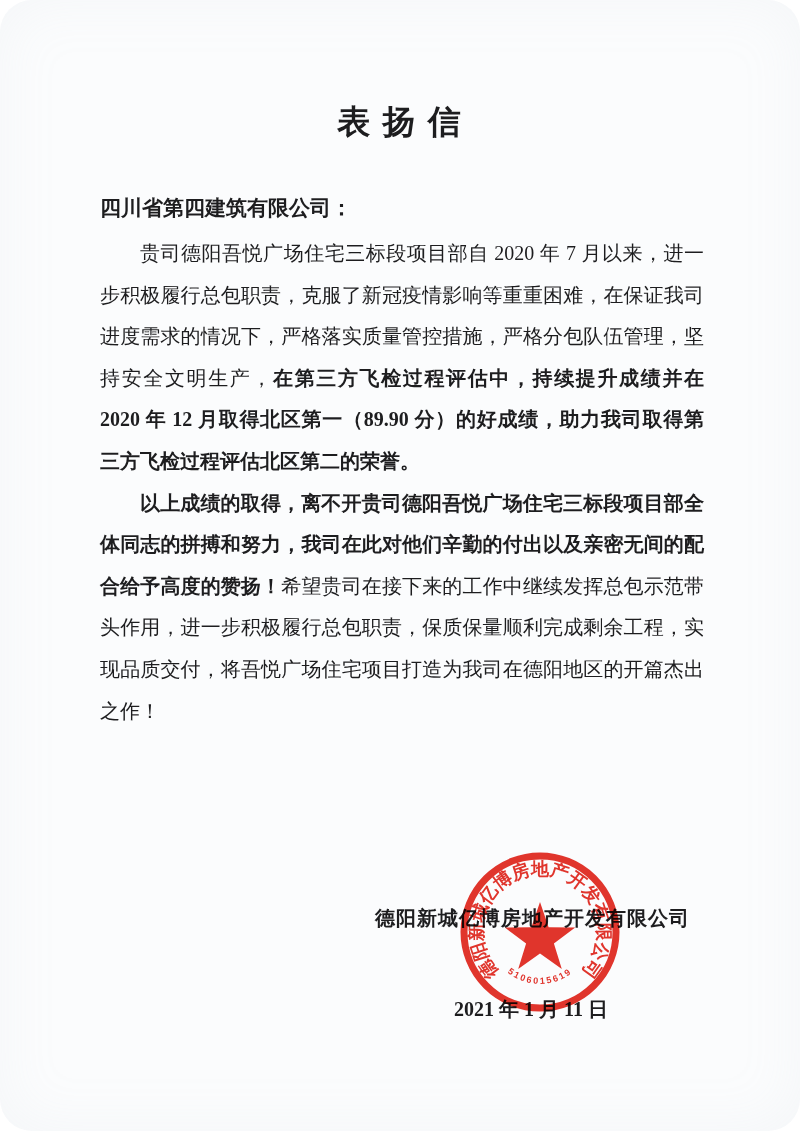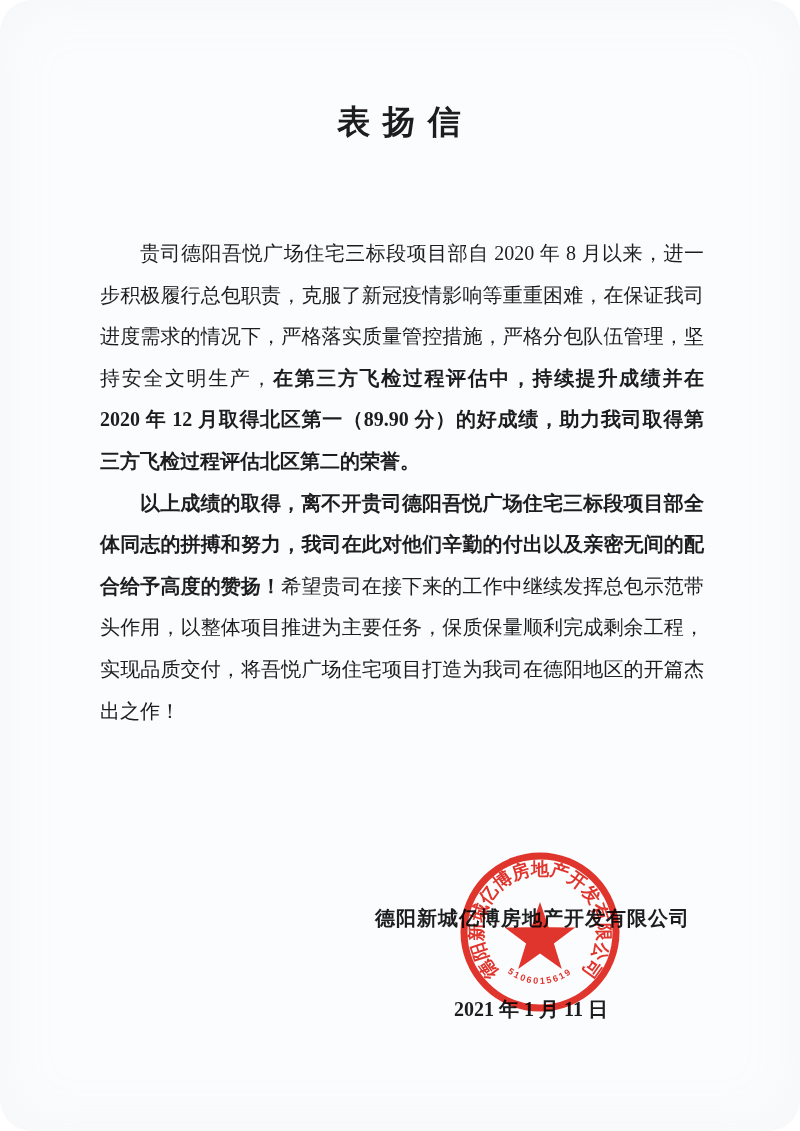--- a/index.html
+++ b/index.html
@@ -41,24 +41,25 @@
   .company-arc{font-size:18px;}
   .serial-arc{font-size:9px;letter-spacing:2px;}
 </style>
 </head>
 <body>
 
 <div class="page">
 
   <h1 class="title">表 扬 信</h1>
 
+  <div class="salutation">四川省第四建筑有限公司：</div>
 
   <div class="letter-body">
-      <p class="para"><span>贵司德阳吾悦广场住宅三标段项目部自 2020 年 8 月以来，进一步积极履行总包职责，克服了新冠疫情影响等重重困难，在保证我司进度需求的情况下，严格落实质量管控措施，严格分包队伍管理，坚持安全文明生产，</span><span class="b">在第三方飞检过程评估中，持续提升成绩并在 2020 年 12 月取得北区第一（89.90 分）的好成绩，助力我司取得第三方飞检过程评估北区第二的荣誉。</span></p>
-      <p class="para"><span class="b">以上成绩的取得，离不开贵司德阳吾悦广场住宅三标段项目部全体同志的拼搏和努力，我司在此对他们辛勤的付出以及亲密无间的配合给予高度的赞扬！</span><span>希望贵司在接下来的工作中继续发挥总包示范带头作用，以整体项目推进为主要任务，保质保量顺利完成剩余工程，实现品质交付，将吾悦广场住宅项目打造为我司在德阳地区的开篇杰出之作！</span></p>
+      <p class="para"><span>贵司德阳吾悦广场住宅三标段项目部自 2020 年 7 月以来，进一步积极履行总包职责，克服了新冠疫情影响等重重困难，在保证我司进度需求的情况下，严格落实质量管控措施，严格分包队伍管理，坚持安全文明生产，</span><span class="b">在第三方飞检过程评估中，持续提升成绩并在 2020 年 12 月取得北区第一（89.90 分）的好成绩，助力我司取得第三方飞检过程评估北区第二的荣誉。</span></p>
+      <p class="para"><span class="b">以上成绩的取得，离不开贵司德阳吾悦广场住宅三标段项目部全体同志的拼搏和努力，我司在此对他们辛勤的付出以及亲密无间的配合给予高度的赞扬！</span><span>希望贵司在接下来的工作中继续发挥总包示范带头作用，进一步积极履行总包职责，保质保量顺利完成剩余工程，实现品质交付，将吾悦广场住宅项目打造为我司在德阳地区的开篇杰出之作！</span></p>
     </div>
 
   <div class="signature">德阳新城亿博房地产开发有限公司</div>
 
   <div class="date">2021 年 1 月 11 日</div>
 
   <svg class="seal" viewBox="0 0 176 176" width="176" height="176" xmlns="http://www.w3.org/2000/svg">
     <defs>
       <path id="arcTop" d="M 47.3 128.7 A 57.5 57.5 0 1 1 128.7 128.7" fill="none"></path>
       <path id="arcBottom" d="M 43 114 A 52 52 0 0 0 133 114" fill="none"></path>

